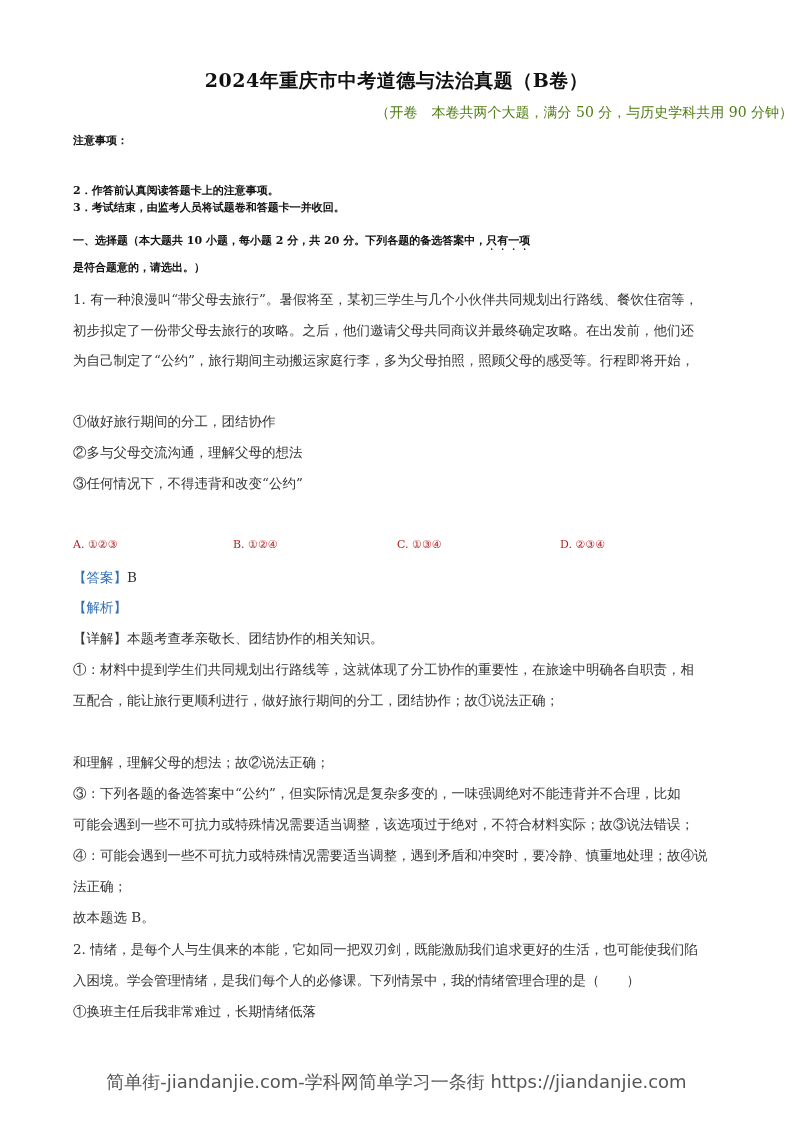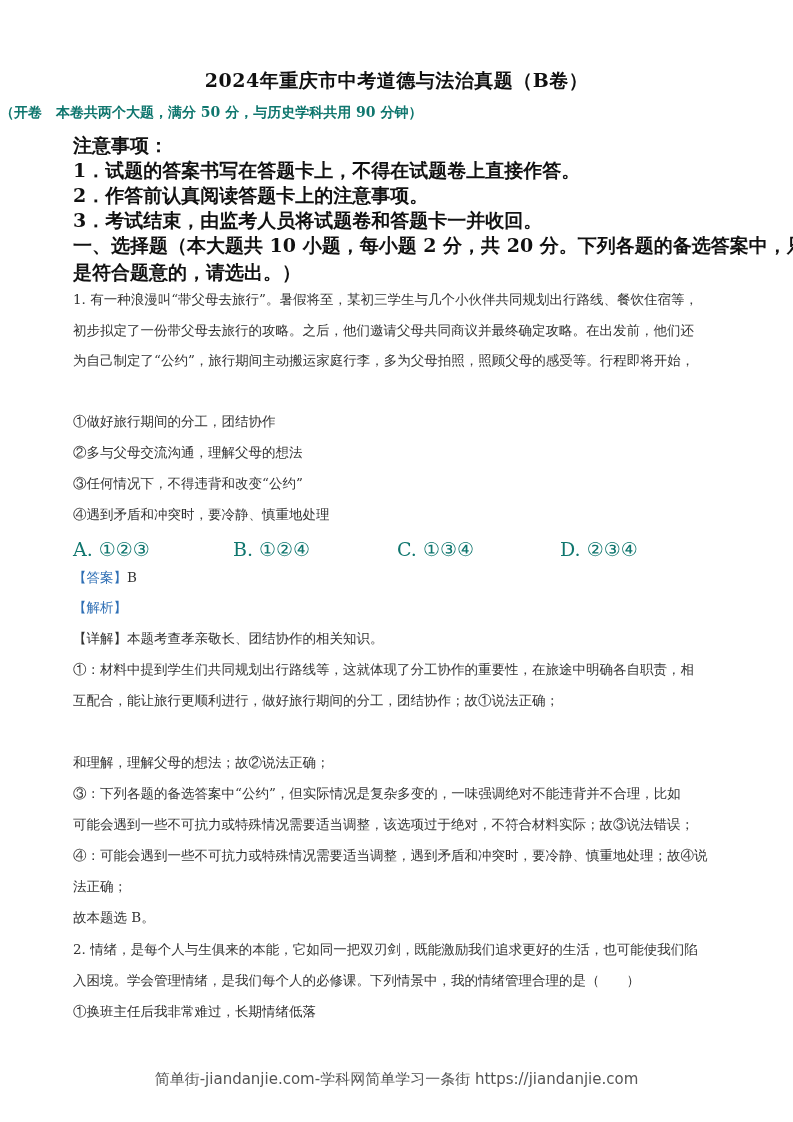--- a/index.html
+++ b/index.html
@@ -1,57 +1,55 @@
 <!DOCTYPE html>
 <html><head>
 <meta charset="utf-8">
 <style>
   html, body { margin: 0; padding: 0; background: #ffffff; }
   body { width: 793px; height: 1122px; position: relative; overflow: hidden;
          font-family: "DejaVu Serif", "Liberation Serif", serif; color: #222; }
   .page { position: absolute; left: 0; top: 0; width: 793px; height: 1122px; border-radius: 16px; }
   .title { position: absolute; top: 68px; left: 0; width: 793px; text-align: center;
            font-size: 19px; font-weight: bold; color: #111; letter-spacing: 0.5px; }
-  .subtitle { position: absolute; top: 104px; left: 0; width: 793px; text-align: left;
-              font-size: 14px; font-weight: bold; color: #0f766e; }
-  .bold-line { position: absolute; left: 73px; font-size: 19px; font-weight: bold; color: #111; white-space: nowrap; }
+  .subtitle { position: absolute; top: 104px; left: 0; width: 793px; text-align: right;
+              font-size: 14px; font-weight: normal; color: #4d7c0f; }
+  .bold-line { position: absolute; left: 73px; font-size: 11px; font-weight: bold; color: #111; white-space: nowrap; }
   .line { position: absolute; left: 73px; font-size: 13.5px; color: #333; white-space: nowrap; }
   .emph-dot { position: relative; }
   .emph-dot::after { content: "·"; position: absolute; left: 50%; bottom: -10px; transform: translateX(-50%);
                      font-size: 12px; font-weight: normal; }
   .blue { color: #2f6fb5; }
-  .opt { position: absolute; top: 538px; font-size: 19px; color: #0f766e; white-space: nowrap; }
+  .opt { position: absolute; top: 538px; font-size: 11px; color: #b91c1c; white-space: nowrap; }
   .footer { position: absolute; top: 1070px; left: 0; width: 793px; text-align: center;
-            font-family: "DejaVu Sans", "Liberation Sans", sans-serif; font-size: 15px; color: #555; }
+            font-family: "DejaVu Sans", "Liberation Sans", sans-serif; font-size: 18px; color: #555; }
 </style>
 </head>
 <body>
 
 <div class="page">
   <div class="title">2024年重庆市中考道德与法治真题（B卷）</div>
   <div class="subtitle">（开卷　本卷共两个大题，满分 50 分，与历史学科共用 90 分钟）</div>
 
   <div class="bold-line" style="top:133px">注意事项：</div>
-  <div class="bold-line" style="top:158px">1．试题的答案书写在答题卡上，不得在试题卷上直接作答。</div>
   <div class="bold-line" style="top:183px">2．作答前认真阅读答题卡上的注意事项。</div>
-  <div class="bold-line" style="top:208px">3．考试结束，由监考人员将试题卷和答题卡一并收回。</div>
+  <div class="bold-line" style="top:200px">3．考试结束，由监考人员将试题卷和答题卡一并收回。</div>
 
   <div class="bold-line" style="top:233px">
     <span>一、选择题（本大题共 10 小题，每小题 2 分，共 20 分。下列各题的备选答案中，</span><span class="emph-dot">只</span><span class="emph-dot">有</span><span class="emph-dot">一</span><span class="emph-dot">项</span>
   </div>
   <div class="bold-line" style="top:260px">是符合题意的，请选出。）</div>
 
   <div class="line" style="top:291px">1. 有一种浪漫叫“带父母去旅行”。暑假将至，某初三学生与几个小伙伴共同规划出行路线、餐饮住宿等，</div>
   <div class="line" style="top:322px">初步拟定了一份带父母去旅行的攻略。之后，他们邀请父母共同商议并最终确定攻略。在出发前，他们还</div>
   <div class="line" style="top:352px">为自己制定了“公约”，旅行期间主动搬运家庭行李，多为父母拍照，照顾父母的感受等。行程即将开始，</div>
 
   <div class="line" style="top:413px">①做好旅行期间的分工，团结协作</div>
   <div class="line" style="top:444px">②多与父母交流沟通，理解父母的想法</div>
   <div class="line" style="top:475px">③任何情况下，不得违背和改变“公约”</div>
-  <div class="line" style="top:506px">④遇到矛盾和冲突时，要冷静、慎重地处理</div>
 
   <div class="opt" style="left:73px">A. ①②③</div>
   <div class="opt" style="left:233px">B. ①②④</div>
   <div class="opt" style="left:397px">C. ①③④</div>
   <div class="opt" style="left:560px">D. ②③④</div>
 
   <div class="line" style="top:569px">
     <span class="blue">【答案】</span><span>B</span>
   </div>
   <div class="line blue" style="top:599px">【解析】</div>

